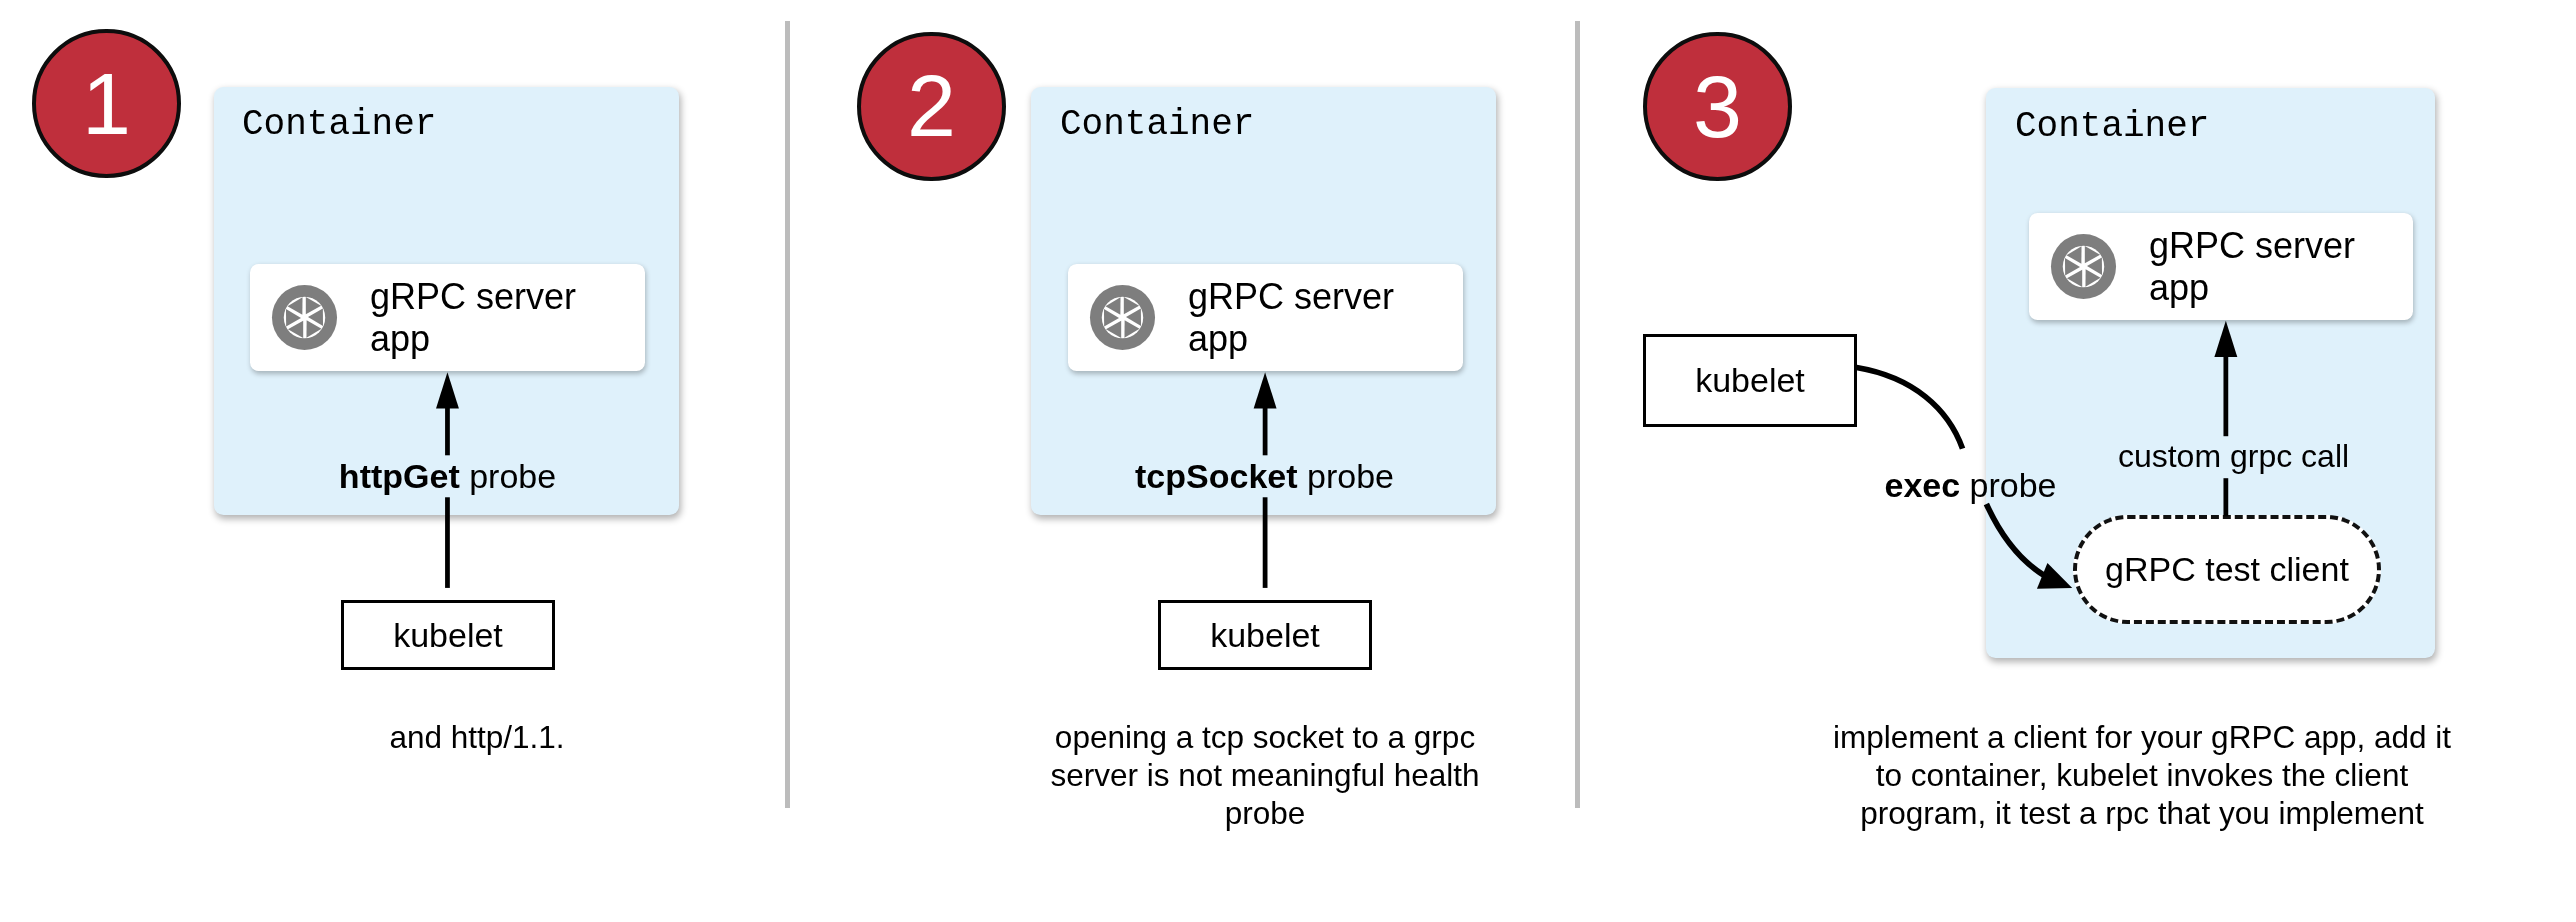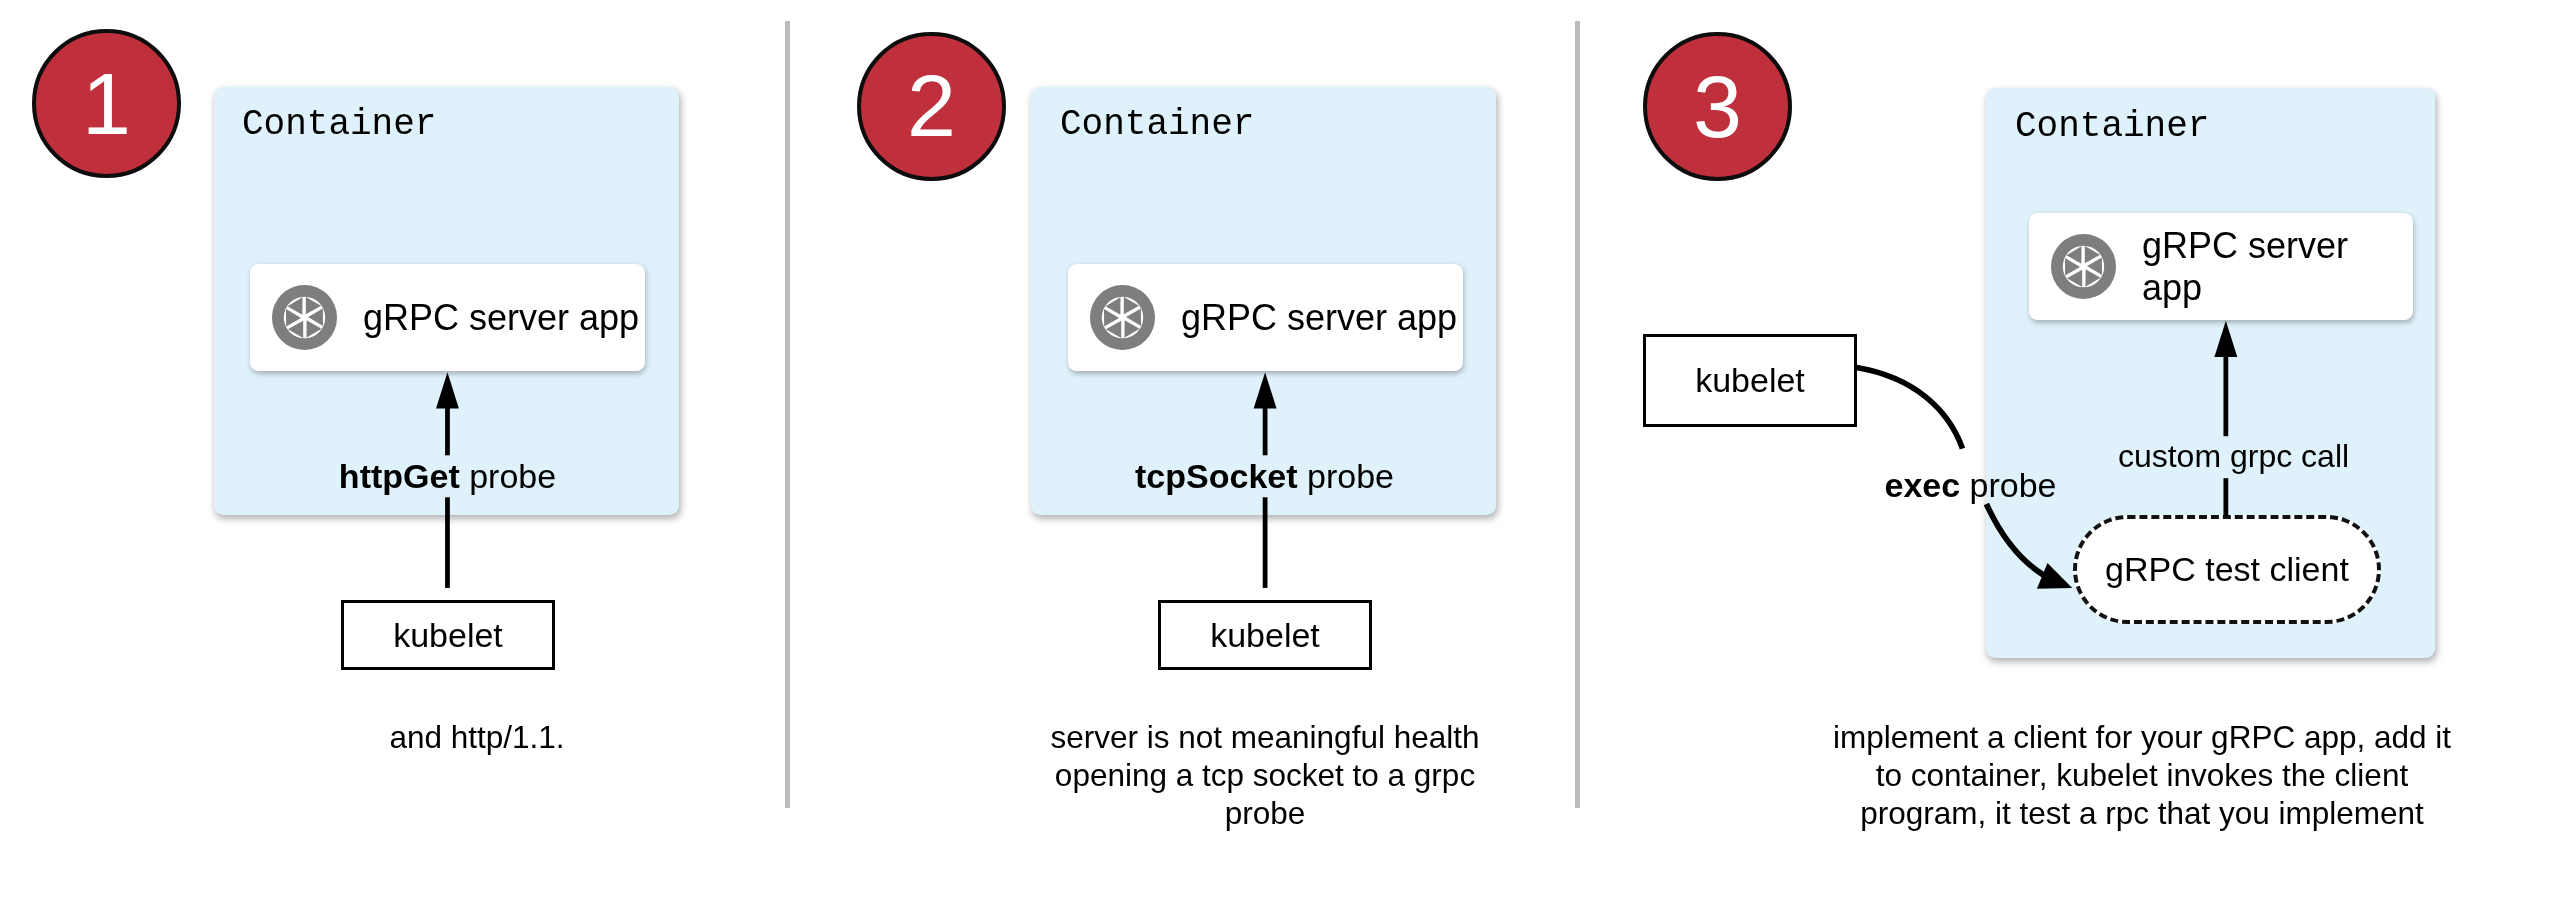--- a/index.html
+++ b/index.html
@@ -9,21 +9,21 @@
 
   .badge{position:absolute;width:149px;height:149px;border-radius:50%;
          background:#BF2F3C;border:4.8px solid #0d0d0d;box-sizing:border-box;
          display:flex;align-items:center;justify-content:center;
          color:#fff;font-size:88px;line-height:1;}
   .container-box{position:absolute;background:#DFF1FB;border-radius:9.5px;
          box-shadow:1.9px 3.8px 7.6px rgba(0,0,0,0.30);}
   .container-label{position:absolute;font-size:36px;font-family:Liberation Mono, monospace;}
   .app-box{position:absolute;background:#ffffff;border-radius:8.6px;
          box-shadow:1px 2.9px 5.7px rgba(0,0,0,0.25);
-         display:flex;align-items:center;padding-left:19px;box-sizing:border-box;gap:23px;}
+         display:flex;align-items:center;padding-left:19px;box-sizing:border-box;gap:30px;}
   .app-box .app-label{font-size:36px;}
   .app-icon{width:71px;height:71px;flex:0 0 auto;}
   .probe-label{position:absolute;width:305px;text-align:center;font-size:34px;}
   .probe-label b{font-weight:bold;}
   .plain-label{position:absolute;width:305px;text-align:center;font-size:32px;}
   .kubelet-box{position:absolute;background:#fff;border:3.8px solid #000;box-sizing:border-box;
          display:flex;align-items:center;justify-content:center;font-size:34px;margin-top:12px;}
   .stadium{position:absolute;background:#fff;border:4.8px dashed #111;box-sizing:border-box;
          border-radius:57px;display:flex;align-items:center;justify-content:center;font-size:34px;}
   .caption{position:absolute;text-align:center;font-size:31.5px;line-height:38px;}
@@ -98,22 +98,22 @@
   <div class="probe-label" style="left:1112px;top:457px;">
     <b>tcpSocket</b>
     <span>probe</span>
   </div>
 
   <div class="kubelet-box" style="left:1158px;top:588px;width:214px;height:70px;">
     <span>kubelet</span>
   </div>
 
   <div class="caption" style="left:998px;top:718px;width:534px;">
+    <div>opening a tcp socket to a grpc</div>
     <div>server is not meaningful health</div>
-    <div>opening a tcp socket to a grpc</div>
     <div>probe</div>
   </div>
 
   <div class="divider" style="left:1575px;"></div>
 
   <div class="badge" style="left:1643px;top:32px;">
     <span>3</span>
   </div>
 
   <div class="container-box" style="left:1986px;top:88px;width:449px;height:570px;"></div>

